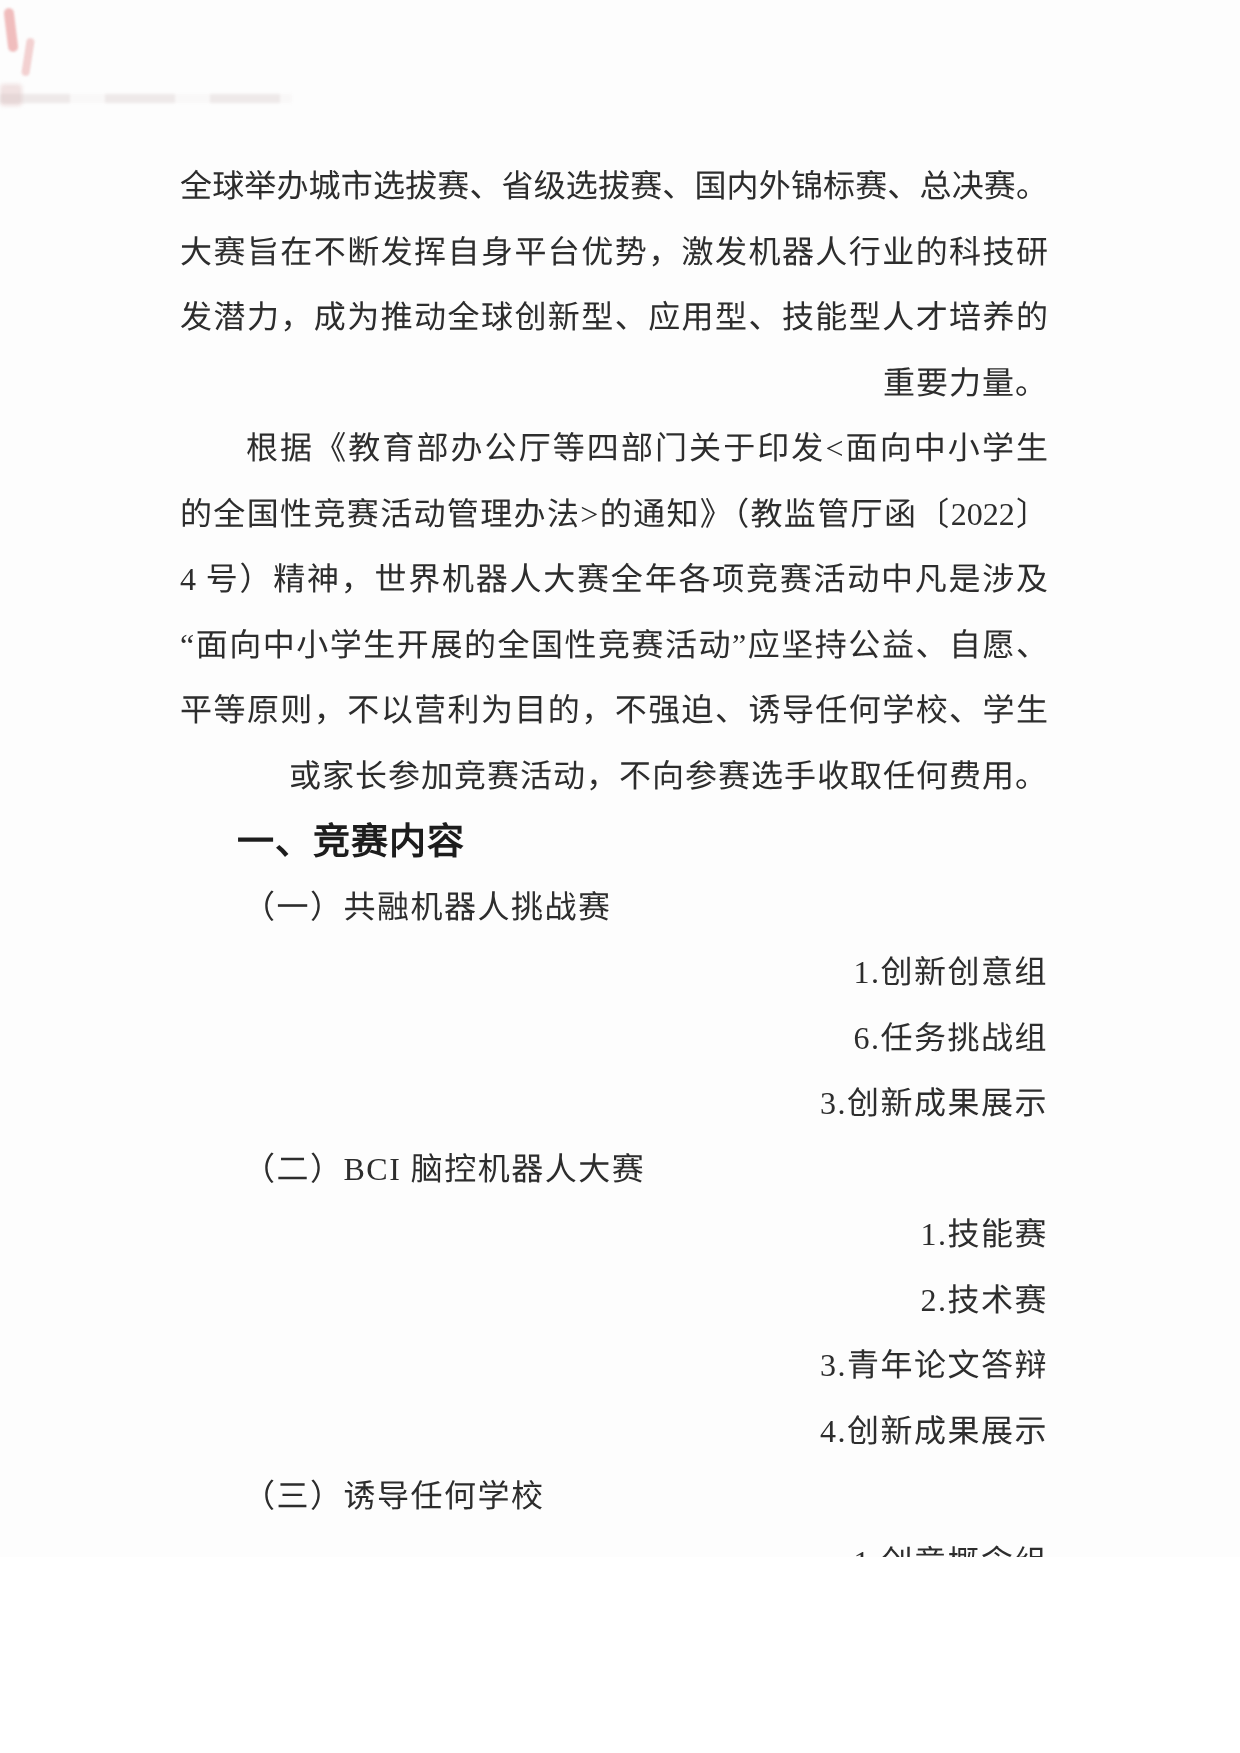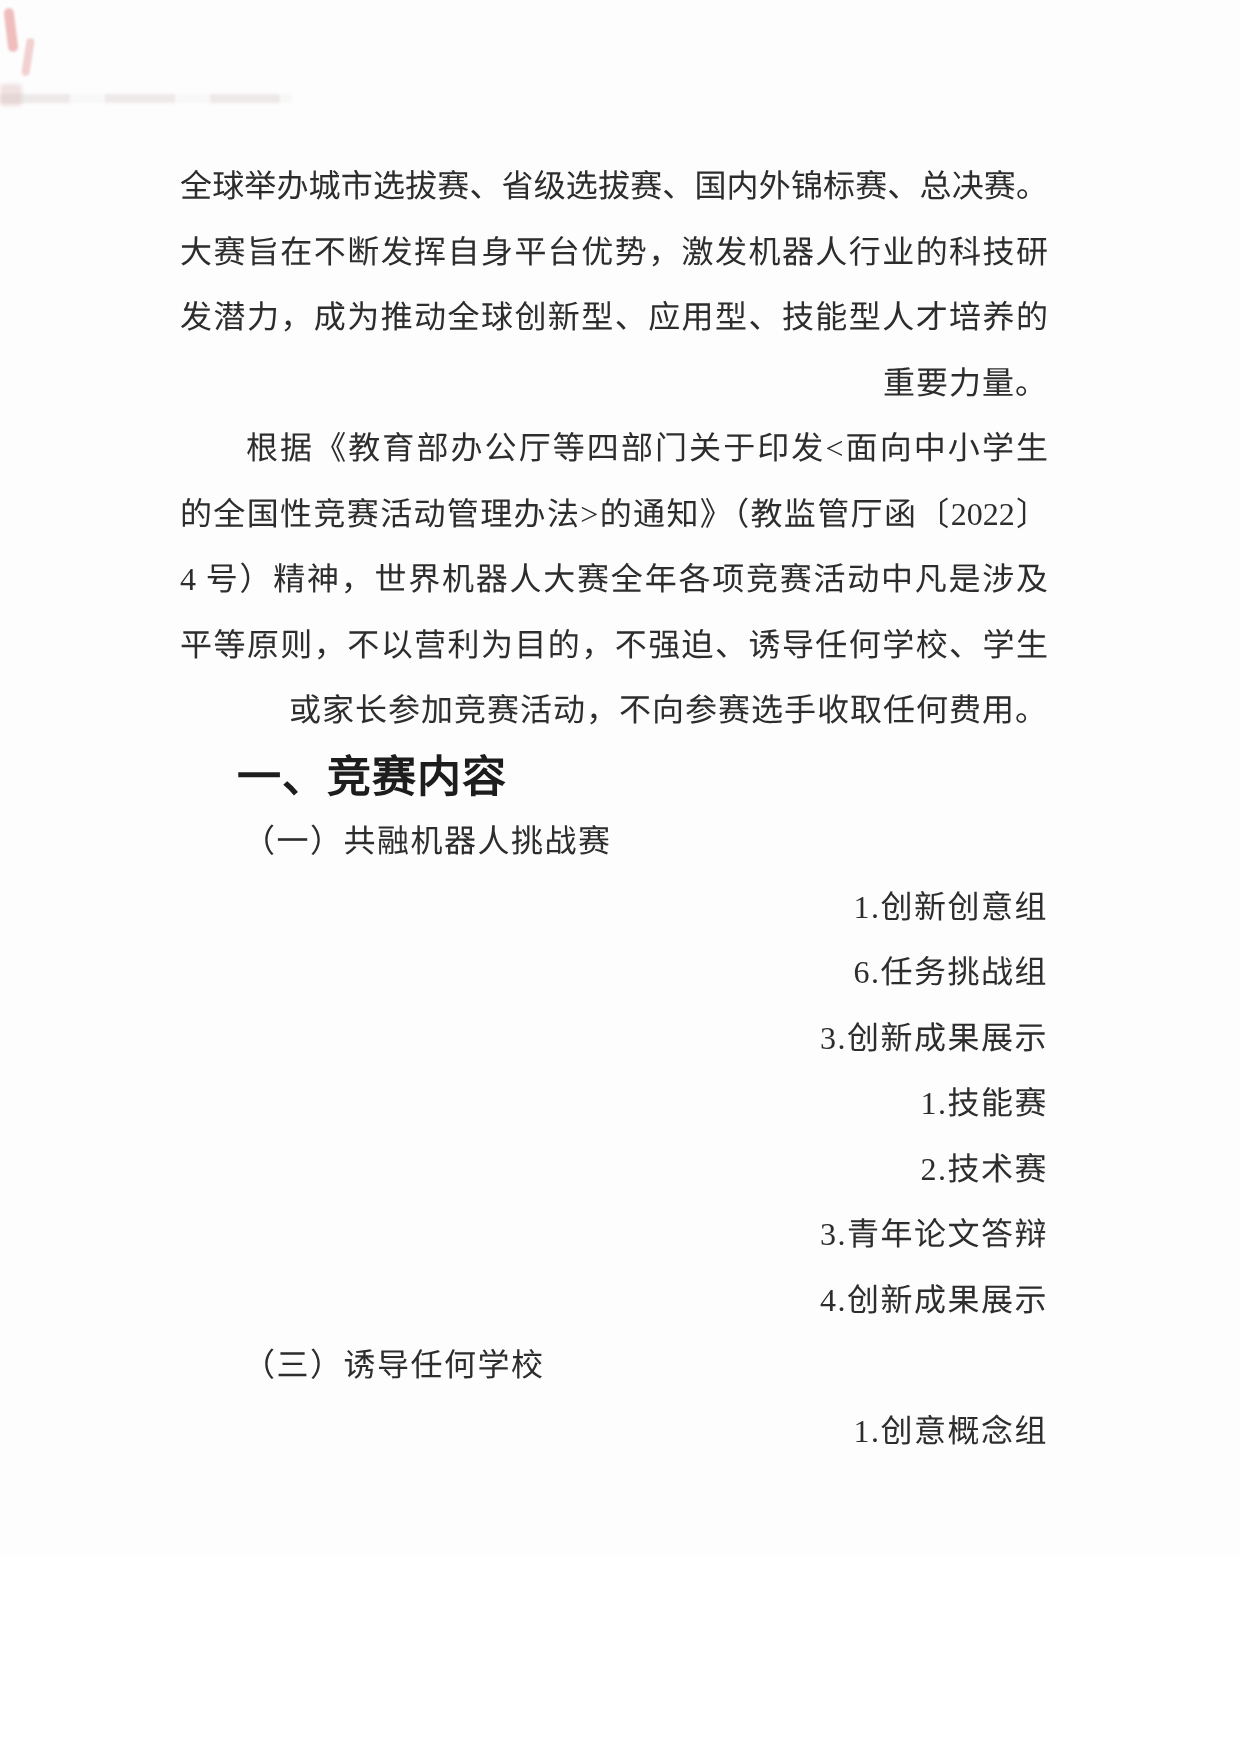--- a/index.html
+++ b/index.html
@@ -72,21 +72,21 @@
     text-align: justify;
     text-align-last: justify;
     text-justify: inter-character;
   }
   .ln.indent2 { padding-left: 66px; }
   .ln.left { text-align: right; letter-spacing: 1px; }
   .ln.heading {
     padding-left: 57px;
     font-family: "Liberation Sans", "DejaVu Sans", sans-serif;
     font-weight: 700;
-    font-size: 44px;
+    font-size: 37px;
     color: #1d1d1d;
     letter-spacing: 1px;
   }
   .ln.sub { padding-left: 63px; letter-spacing: 1.5px; }
   .ln.item { padding-left: 58px; letter-spacing: 1.5px; text-align: right; }
 </style>
 </head>
 <body>
 
 <div class="page">
@@ -98,27 +98,29 @@
   <div class="artifact art-streak-bottom"></div>
 
   <main class="doc">
     <div class="ln j">全球举办城市选拔赛、省级选拔赛、国内外锦标赛、总决赛。</div>
     <div class="ln j">大赛旨在不断发挥自身平台优势，激发机器人行业的科技研</div>
     <div class="ln j">发潜力，成为推动全球创新型、应用型、技能型人才培养的</div>
     <div class="ln left">重要力量。</div>
     <div class="ln j indent2">根据《教育部办公厅等四部门关于印发&lt;面向中小学生</div>
     <div class="ln j">的全国性竞赛活动管理办法&gt;的通知》（教监管厅函〔2022〕</div>
     <div class="ln j">4 号）精神，世界机器人大赛全年各项竞赛活动中凡是涉及</div>
+    <div class="ln j">“面向中小学生开展的全国性竞赛活动”应坚持公益、自愿、</div>
     <div class="ln j">平等原则，不以营利为目的，不强迫、诱导任何学校、学生</div>
     <div class="ln left">或家长参加竞赛活动，不向参赛选手收取任何费用。</div>
     <div class="ln heading">一、竞赛内容</div>
     <div class="ln sub">（一）共融机器人挑战赛</div>
     <div class="ln item">1.创新创意组</div>
     <div class="ln item">6.任务挑战组</div>
     <div class="ln item">3.创新成果展示</div>
+    <div class="ln sub">（二）BCI 脑控机器人大赛</div>
     <div class="ln item">1.技能赛</div>
     <div class="ln item">2.技术赛</div>
     <div class="ln item">3.青年论文答辩</div>
     <div class="ln item">4.创新成果展示</div>
     <div class="ln sub">（三）诱导任何学校</div>
     <div class="ln item">1.创意概念组</div>
   </main>
 
 </div>
 

